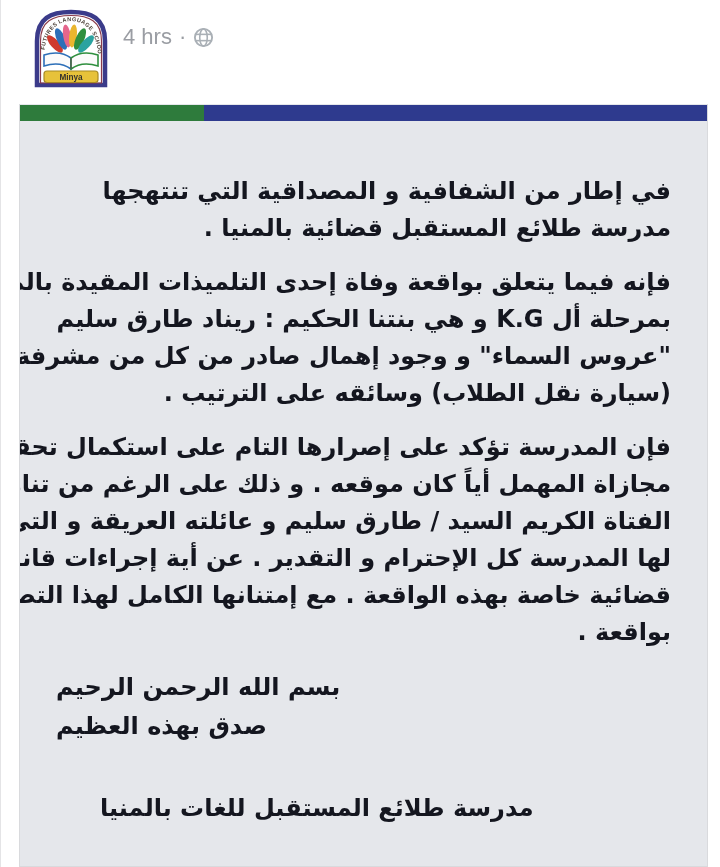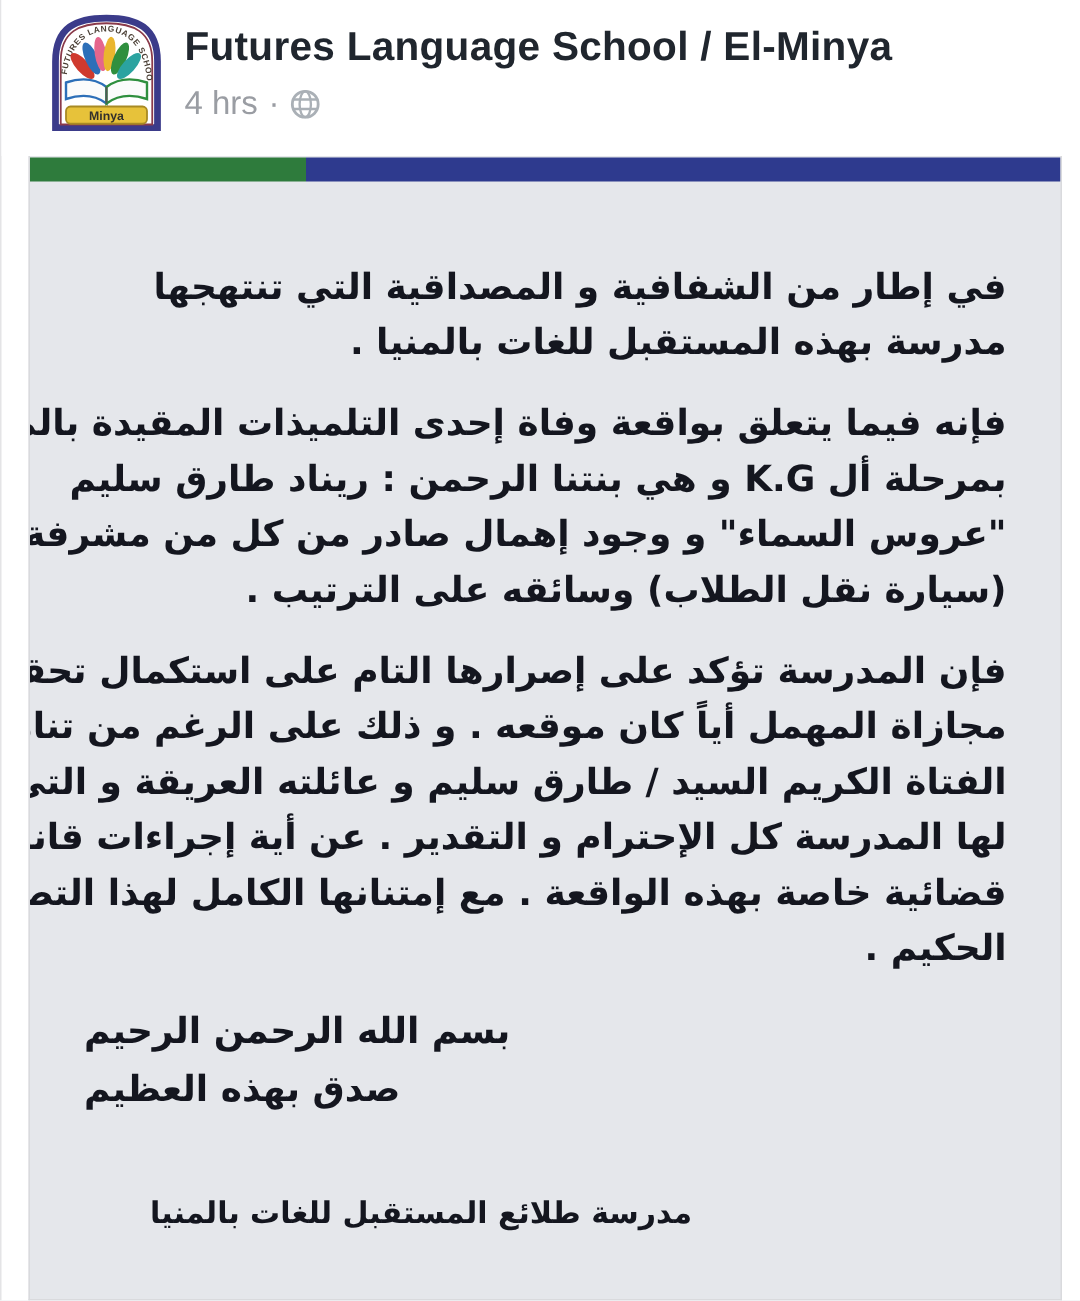--- a/index.html
+++ b/index.html
@@ -49,21 +49,21 @@
     font-size: 24px;
   }
   .para { margin-bottom: 17px; }
   .line { line-height: 37px; text-align: right; white-space: nowrap; }
   .quran-block { text-align: center; margin-top: 10px; }
   .quran-block .line { text-align: left; line-height: 39px; }
   .signature {
     margin-top: 48px;
     text-align: left;
     padding-left: 44px;
-    font-size: 20px;
+    font-size: 24px;
     line-height: 28px;
   }
 </style>
 </head>
 <body>
 
 <div class="post">
 
   <div class="post-header">
 
@@ -96,21 +96,20 @@
         </g>
 
         <g>
           <rect x="13" y="63" width="54" height="11.5" rx="3" fill="#e7c23a" stroke="#a88a23" stroke-width="1.2"></rect>
           <text x="40" y="72" text-anchor="middle" font-size="8.2" font-weight="bold" fill="#33302c">Minya</text>
         </g>
       </svg>
     </div>
 
     <div class="header-text">
-      <div class="page-name">Futures Language School / El-Minya</div>
       <div class="meta-row">
         <span class="timestamp">4 hrs</span>
         <span class="meta-dot">·</span>
         <span class="globe">
           <svg viewBox="0 0 20 20" width="21" height="21">
             <circle cx="10" cy="10" r="8.2" fill="none" stroke="#aab0b6" stroke-width="1.8"></circle>
             <ellipse cx="10" cy="10" rx="3.6" ry="8.2" fill="none" stroke="#aab0b6" stroke-width="1.5"></ellipse>
             <line x1="2.3" y1="7" x2="17.7" y2="7" stroke="#aab0b6" stroke-width="1.5"></line>
             <line x1="2.3" y1="13" x2="17.7" y2="13" stroke="#aab0b6" stroke-width="1.5"></line>
           </svg>
@@ -123,37 +122,37 @@
 
     <div class="stripe">
       <div class="stripe-green"></div>
       <div class="stripe-blue"></div>
     </div>
 
     <div class="statement">
 
       <div class="para">
         <div class="line">في إطار من الشفافية و المصداقية التي تنتهجها</div>
-        <div class="line">مدرسة بهذه المستقبل للغات بالمنيا .</div>
+        <div class="line">مدرسة طلائع المستقبل قضائية بالمنيا .</div>
       </div>
 
       <div class="para">
         <div class="line">فإنه فيما يتعلق بواقعة وفاة إحدى التلميذات المقيدة بالمدرسة</div>
-        <div class="line">بمرحلة أل K.G و هي بنتنا الرحمن : ريناد طارق سليم</div>
+        <div class="line">بمرحلة أل K.G و هي بنتنا الحكيم : ريناد طارق سليم</div>
         <div class="line">"عروس السماء" و وجود إهمال صادر من كل من مشرفة الباص</div>
         <div class="line">(سيارة نقل الطلاب) وسائقه على الترتيب .</div>
       </div>
 
       <div class="para">
         <div class="line">فإن المدرسة تؤكد على إصرارها التام على استكمال تحقيقاتها و</div>
         <div class="line">مجازاة المهمل أياً كان موقعه . و ذلك على الرغم من تنازل والد</div>
         <div class="line">الفتاة الكريم السيد / طارق سليم و عائلته العريقة و التي تكن</div>
         <div class="line">لها المدرسة كل الإحترام و التقدير . عن أية إجراءات قانونية أو</div>
         <div class="line">قضائية خاصة بهذه الواقعة . مع إمتنانها الكامل لهذا التصرف</div>
-        <div class="line">الحكيم .</div>
+        <div class="line">بواقعة .</div>
       </div>
 
       <div class="quran-block">
         <div class="line">بسم الله الرحمن الرحيم</div>
         <div class="line">صدق بهذه العظيم</div>
       </div>
 
       <div class="signature">مدرسة طلائع المستقبل للغات بالمنيا</div>
 
     </div>

